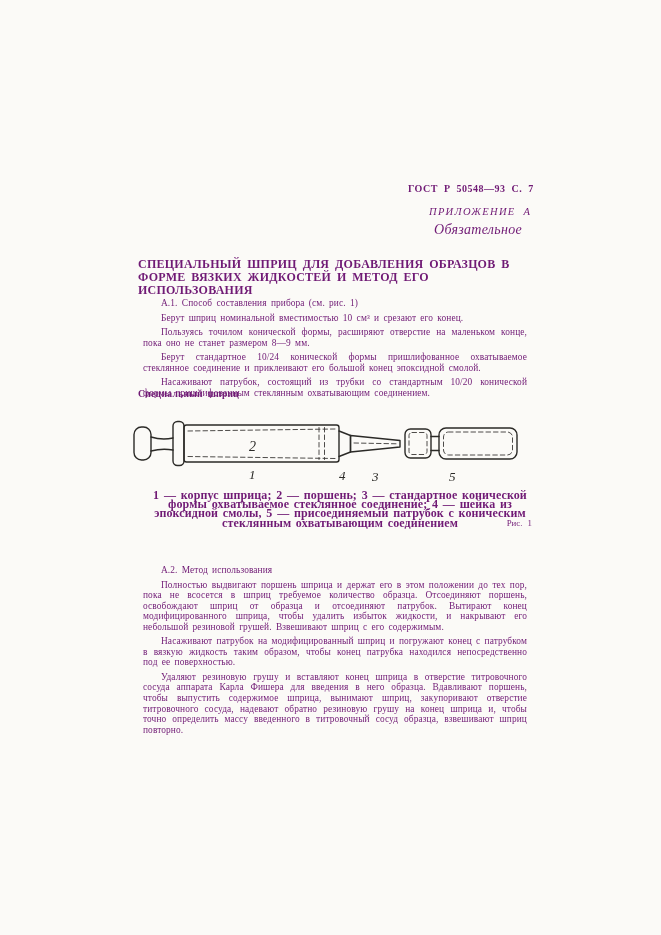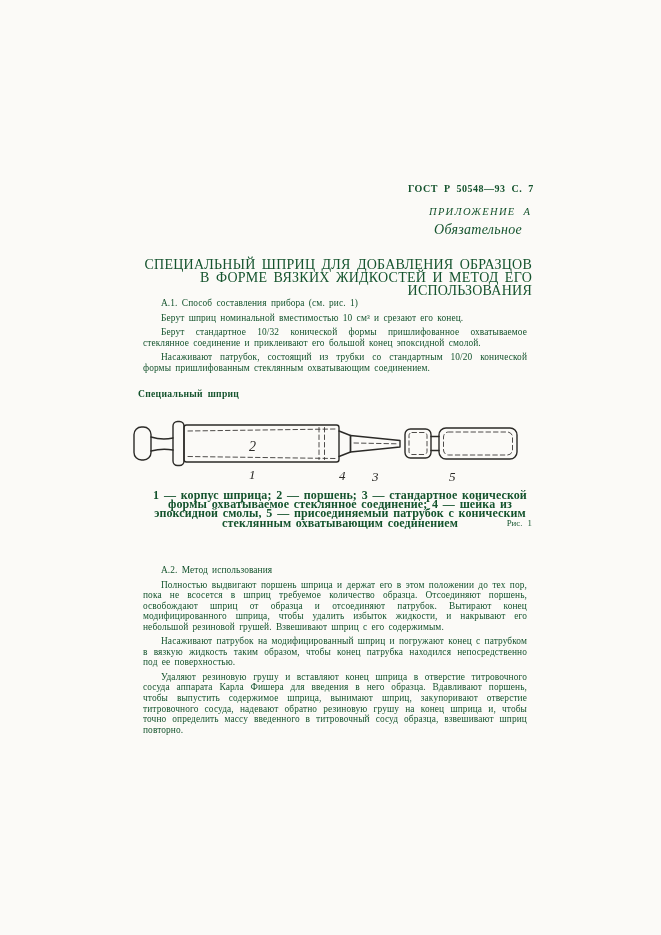--- a/index.html
+++ b/index.html
@@ -5,21 +5,21 @@
   html, body {
     margin: 0;
     padding: 0;
     background: #fbfaf7;
   }
   .page {
     position: relative;
     width: 661px;
     height: 935px;
     background: #fbfaf7;
-    color: #14532d;
+    color: #701a75;
     font-family: "Liberation Serif", "DejaVu Serif", serif;
     overflow: hidden;
   }
   .abs { position: absolute; }
 
   .gost-ref {
     top: 183px; left: 408px;
     font-size: 10px; font-weight: bold;
     letter-spacing: 0.5px; word-spacing: 3px;
     white-space: nowrap;
@@ -31,22 +31,22 @@
     white-space: nowrap;
   }
   .appendix-note {
     top: 222px; left: 434px;
     font-size: 14px; font-style: italic;
     letter-spacing: 0.3px;
     white-space: nowrap;
   }
   .doc-title {
     top: 258px; left: 138px; width: 394px;
-    text-align: right;
-    font-size: 14px; font-weight: normal;
+    text-align: left;
+    font-size: 12px; font-weight: bold;
     line-height: 13px;
     letter-spacing: 0.25px; word-spacing: 2.5px;
   }
   .body-block {
     left: 139px; width: 392px;
     font-size: 9.4px;
     line-height: 10.55px;
     text-align: justify;
     word-spacing: 1.8px;
     letter-spacing: 0.1px;
@@ -92,21 +92,22 @@
 
   <div class="abs gost-ref">ГОСТ Р 50548—93 С. 7</div>
   <div class="abs appendix-label">ПРИЛОЖЕНИЕ А</div>
   <div class="abs appendix-note">Обязательное</div>
 
   <div class="abs doc-title">СПЕЦИАЛЬНЫЙ ШПРИЦ ДЛЯ ДОБАВЛЕНИЯ ОБРАЗЦОВ В ФОРМЕ ВЯЗКИХ ЖИДКОСТЕЙ И МЕТОД ЕГО ИСПОЛЬЗОВАНИЯ</div>
 
   <div class="abs body-block block-a1">
     <p>А.1. Способ составления прибора (см. рис. 1)</p>
     <p>Берут шприц номинальной вместимостью 10 см³ и срезают его конец.</p>
-    <p>Берут стандартное 10/32 конической формы пришлифованное охватываемое стеклянное соединение и приклеивают его большой конец эпоксидной смолой.</p>
+    <p>Пользуясь точилом конической формы, расширяют отверстие на маленьком конце, пока оно не станет размером 8—9 мм.</p>
+    <p>Берут стандартное 10/24 конической формы пришлифованное охватываемое стеклянное соединение и приклеивают его большой конец эпоксидной смолой.</p>
     <p>Насаживают патрубок, состоящий из трубки со стандартным 10/20 конической формы пришлифованным стеклянным охватывающим соединением.</p>
   </div>
 
   <div class="abs fig-heading">Специальный шприц</div>
 
   <div class="abs figure-wrap">
     <svg viewBox="0 0 432 76" width="432" height="76">
 
       <rect class="ink-line" x="16" y="9" width="17" height="33" rx="7.5"></rect>
 

